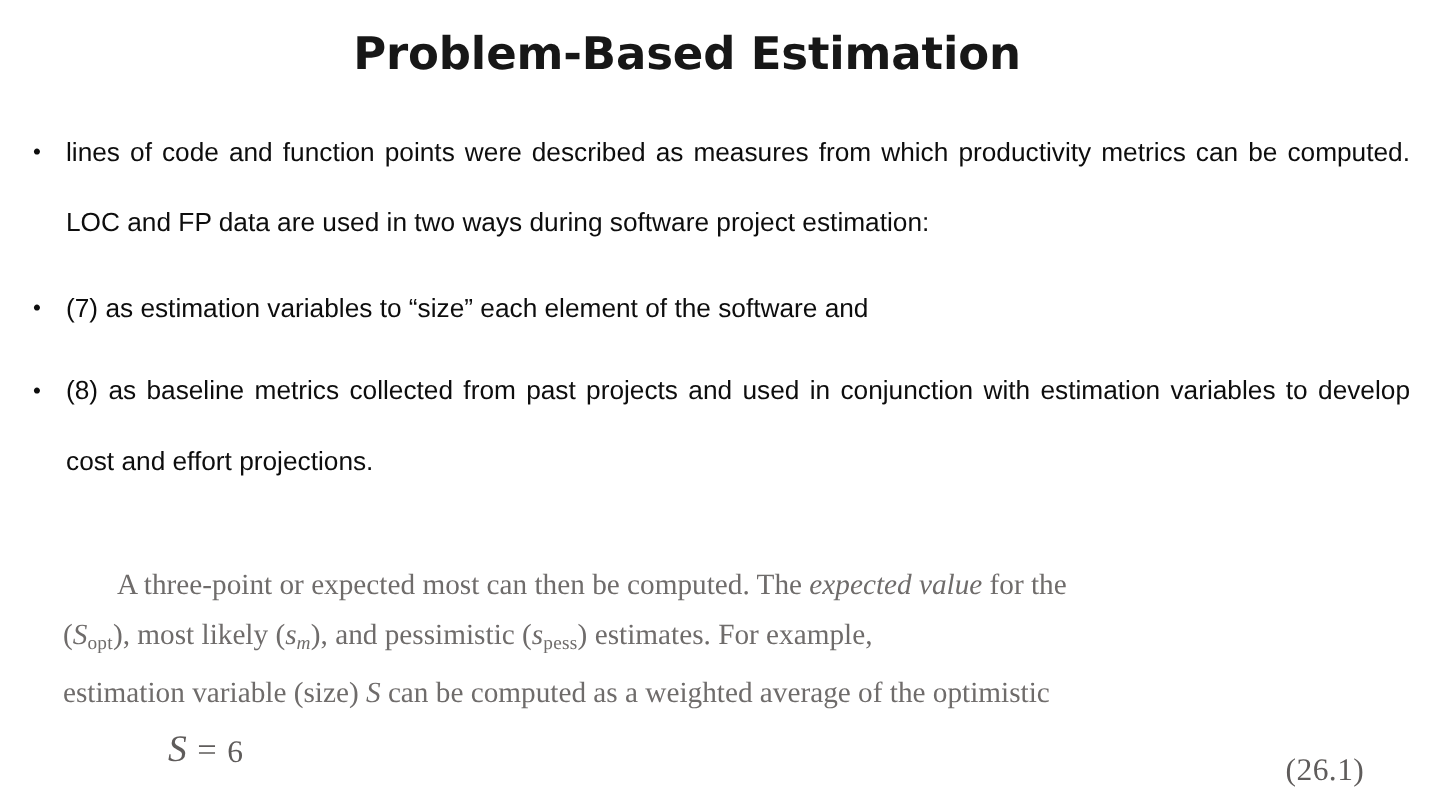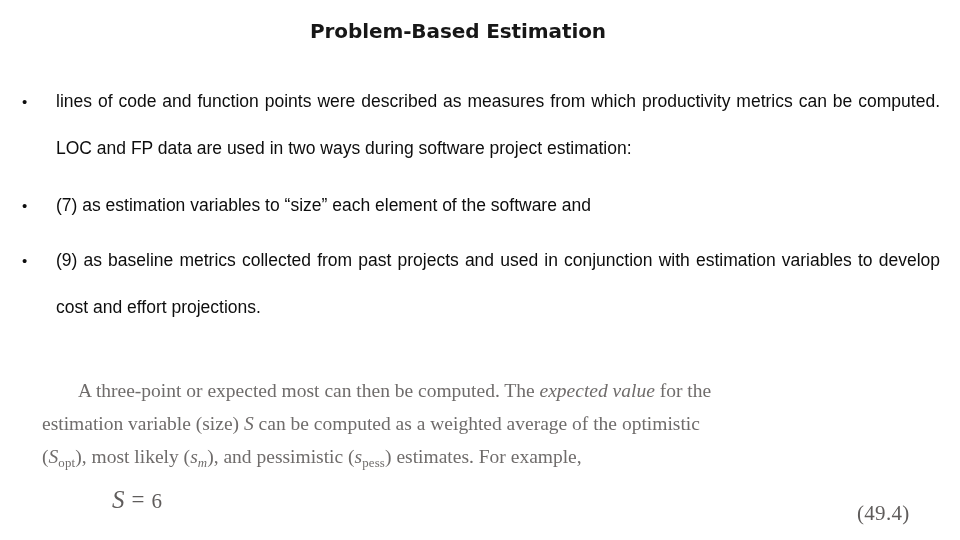--- a/index.html
+++ b/index.html
@@ -23,21 +23,21 @@
     height: 540px;
   }
 
   
   .title {
     position: absolute;
     top: 19px;
     left: 0;
     width: 916px;
     text-align: center;
-    font-size: 20px;
+    font-size: 30px;
     font-weight: bold;
     letter-spacing: -0.1px;
     color: #171717;
     font-family: "DejaVu Sans", sans-serif;
   }
 
   
   .body-block {
     position: absolute;
     left: 22px;
@@ -60,21 +60,21 @@
     left: 0;
     top: 0;
     width: 22px;
     text-align: left;
     font-size: 15px;
     line-height: 47px;
   }
 
   .bullet .txt {
     display: block;
-    margin-left: 34px;
+    margin-left: 22px;
   }
 
   
   .justify .txt {
     text-align: justify;
     text-align-last: left;
   }
 
   .b1 { margin-left: 0; }
 
@@ -174,38 +174,38 @@
 
     <div class="bullet">
       <span class="mark">•</span>
       <span class="txt">(7) as estimation variables to “size” each element of the software and</span>
     </div>
 
     <div class="bullet-gap-b"></div>
 
     <div class="bullet justify">
       <span class="mark">•</span>
-      <span class="txt">(9) as baseline metrics collected from past projects and used in conjunction with estimation variables to develop cost and effort projections.</span>
+      <span class="txt">(8) as baseline metrics collected from past projects and used in conjunction with estimation variables to develop cost and effort projections.</span>
     </div>
 
   </div>
 
   <div class="serif-block">
 
     <span class="serif-line sl1"><span>A three-point or expected most can then be computed. The </span><span class="it">expected value</span><span> for the</span></span>
 
+    <span class="serif-line sl3"><span>(</span><span class="it">S</span><span class="sub">opt</span><span>), most likely (</span><span class="it">s</span><span class="sub it">m</span><span>), and pessimistic (</span><span class="it">s</span><span class="sub">pess</span><span>) estimates. For example,</span></span>
+
     <span class="serif-line sl2"><span>estimation variable (size) </span><span class="it">S</span><span> can be computed as a weighted average of the optimistic</span></span>
-
-    <span class="serif-line sl3"><span>(</span><span class="it">S</span><span class="sub">opt</span><span>), most likely (</span><span class="it">s</span><span class="sub it">m</span><span>), and pessimistic (</span><span class="it">s</span><span class="sub">pess</span><span>) estimates. For example,</span></span>
 
   </div>
 
   <div class="equation">
     <span class="eq-lhs">S</span>
     <span class="eq-eq">=</span>
     <span class="frac">
       <span class="den">6</span>
     </span>
   </div>
 
-  <div class="eq-number">(49.4)</div>
+  <div class="eq-number">(26.1)</div>
 
 </div>
 
 </body></html>

